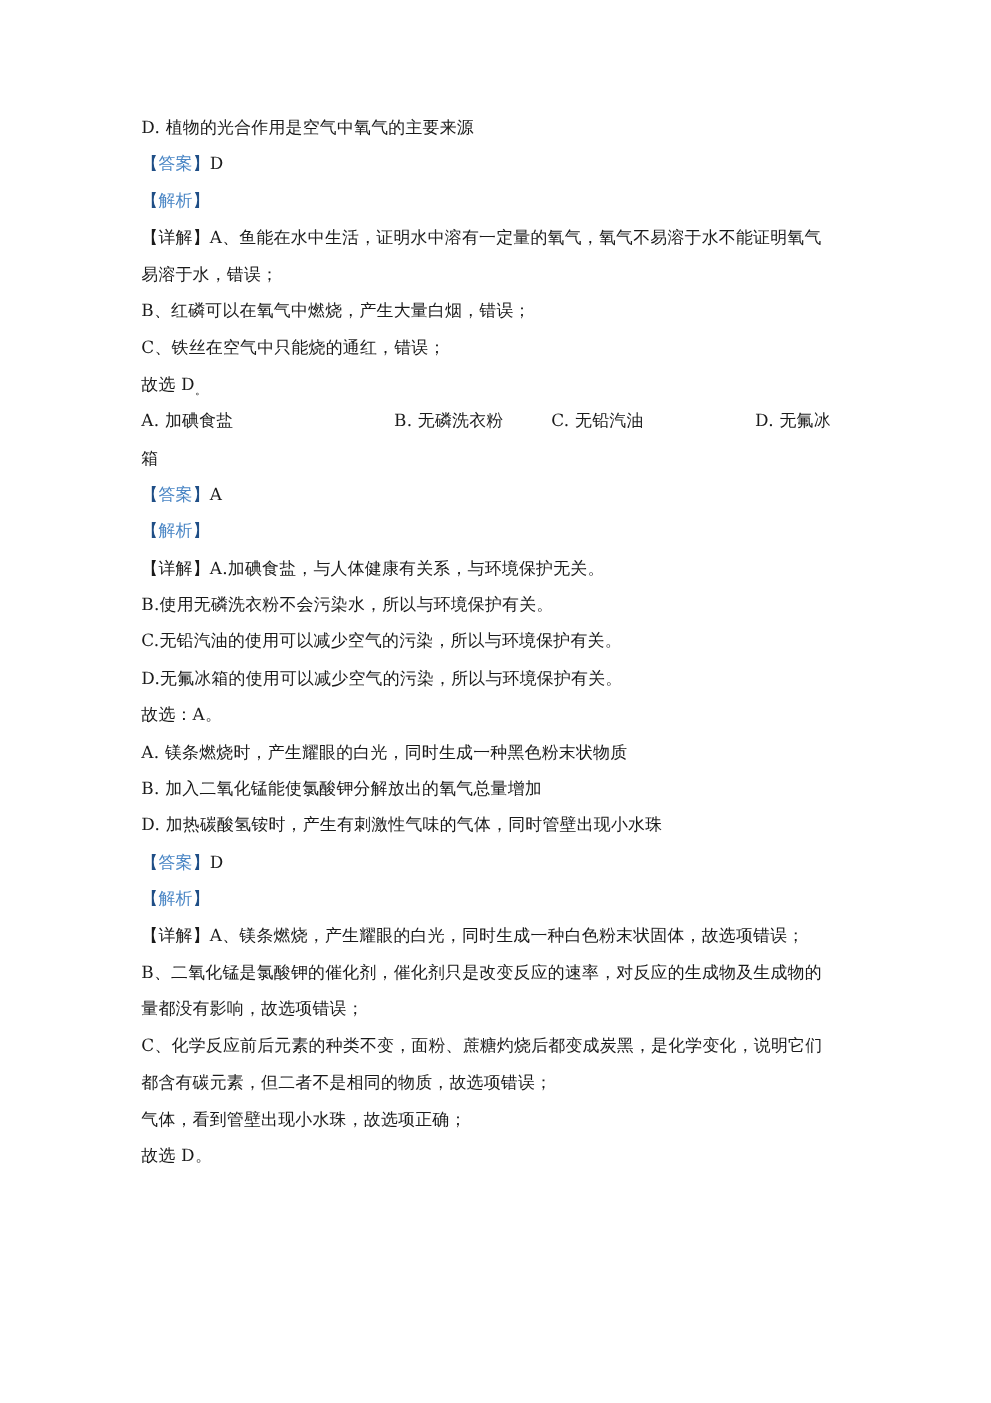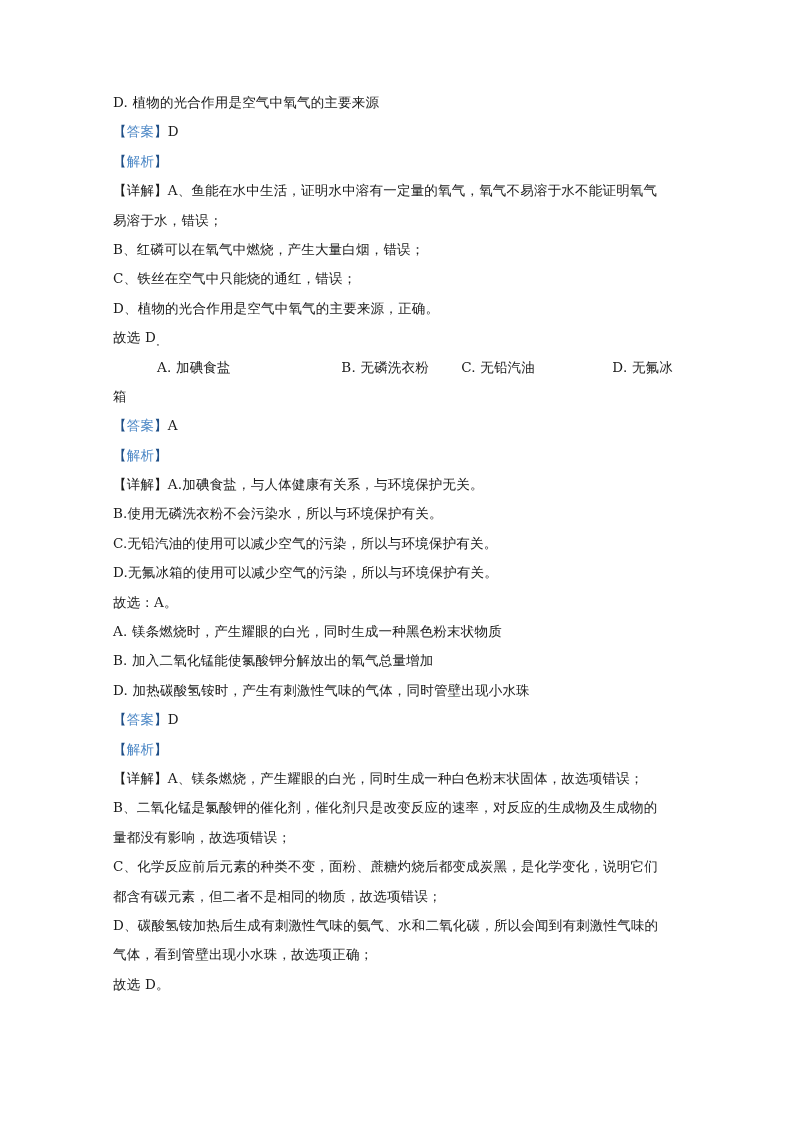--- a/index.html
+++ b/index.html
@@ -33,21 +33,20 @@
     }
     .tag .bracket {
       color: #1f4e86;
     }
     .bold-bracket {
       font-weight: normal;
       color: #1a1a1a;
     }
     .options {
       display: flex;
-      margin-left: 44px;
     }
     .options span {
       display: inline-block;
     }
     .opt-a { width: 164px; }
     .opt-b { width: 164px; text-align: center; }
     .opt-c { width: 163px; }
     .opt-d { }
     .sub {
       font-size: 9px;
@@ -65,21 +64,20 @@
   </div>
   <div class="line">
     <span class="tag"><span class="bracket">【</span><span>解析</span><span class="bracket">】</span></span>
   </div>
   <div class="line">
     <span class="bold-bracket">【<span>详解</span>】</span><span>A、鱼能在水中生活，证明水中溶有一定量的氧气，氧气不易溶于水不能证明氧气</span>
   </div>
   <div class="line">易溶于水，错误；</div>
   <div class="line">B、红磷可以在氧气中燃烧，产生大量白烟，错误；</div>
   <div class="line">C、铁丝在空气中只能烧的通红，错误；</div>
-  <div class="line">D、植物的光合作用是空气中氧气的主要来源，正确。</div>
   <div class="line">
     <span>故选 D</span><span class="sub">。</span>
   </div>
 
   <div class="line options">
     <span class="opt-a">A. 加碘食盐</span>
     <span class="opt-b">B. 无磷洗衣粉</span>
     <span class="opt-c">C. 无铅汽油</span>
     <span class="opt-d">D. 无氟冰</span>
   </div>
@@ -107,17 +105,16 @@
   <div class="line">
     <span class="tag"><span class="bracket">【</span><span>解析</span><span class="bracket">】</span></span>
   </div>
   <div class="line">
     <span class="bold-bracket">【<span>详解</span>】</span><span>A、镁条燃烧，产生耀眼的白光，同时生成一种白色粉末状固体，故选项错误；</span>
   </div>
   <div class="line">B、二氧化锰是氯酸钾的催化剂，催化剂只是改变反应的速率，对反应的生成物及生成物的</div>
   <div class="line">量都没有影响，故选项错误；</div>
   <div class="line">C、化学反应前后元素的种类不变，面粉、蔗糖灼烧后都变成炭黑，是化学变化，说明它们</div>
   <div class="line">都含有碳元素，但二者不是相同的物质，故选项错误；</div>
-  <div class="line">D、碳酸氢铵加热后生成有刺激性气味的氨气、水和二氧化碳，所以会闻到有刺激性气味的</div>
   <div class="line">气体，看到管壁出现小水珠，故选项正确；</div>
   <div class="line">故选 D。</div>
 
 </div>
 
 </body></html>

